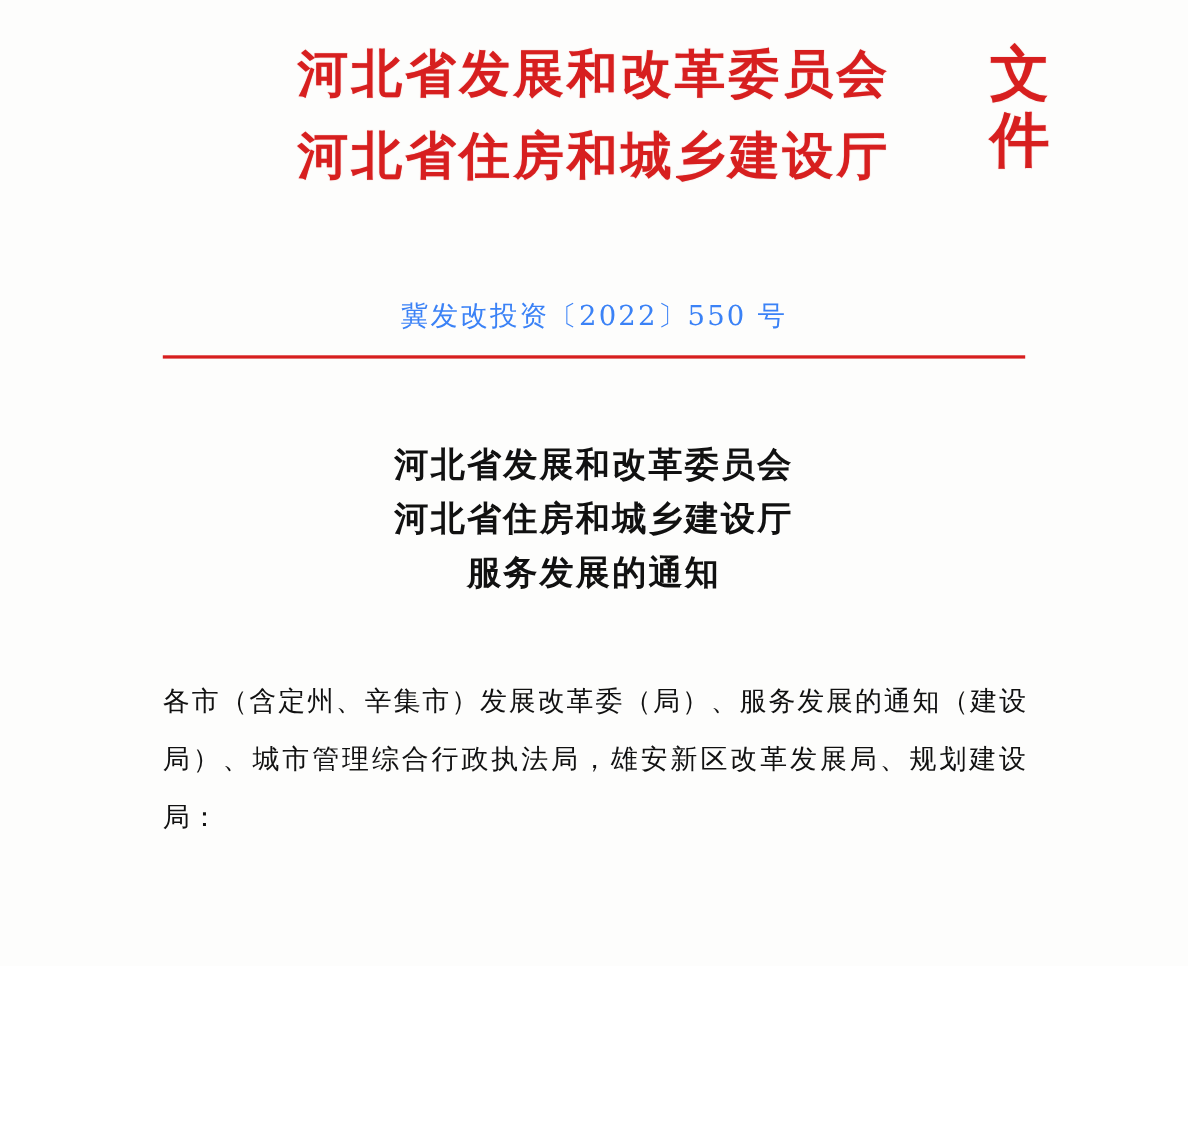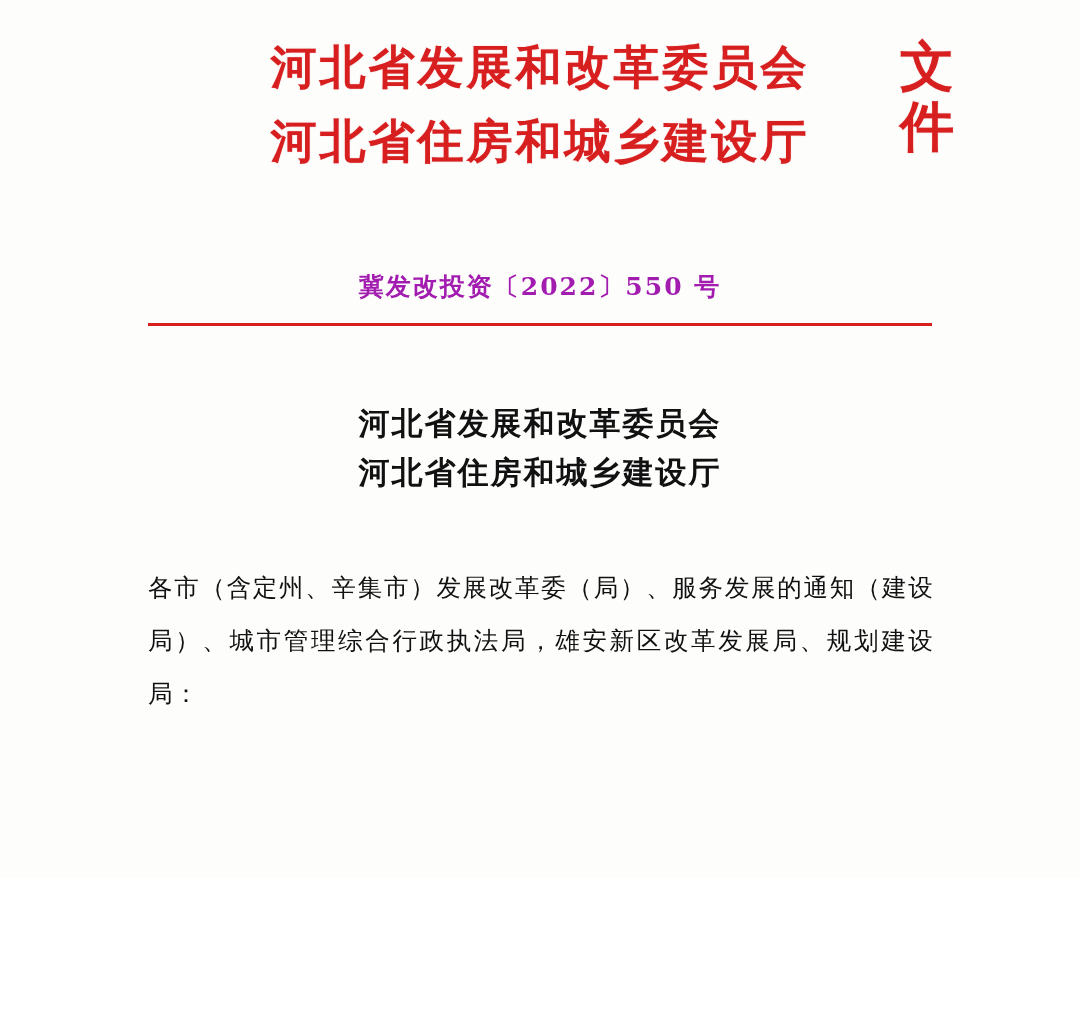--- a/index.html
+++ b/index.html
@@ -64,23 +64,22 @@
 
   
   .docnum-wrap {
     position: relative;
     margin-top: 54px;
     text-align: center;
   }
   .docnum {
     font-size: 25px;
     letter-spacing: 2px;
-    color: #a21caf;
+    color: #3b82f6;
     font-family: "DejaVu Serif", "Liberation Serif", serif;
-    font-weight: bold;
   }
   .red-rule {
     position: absolute;
     left: 148px;
     right: 148px;
     top: 53px;
     height: 3px;
     background: #d71f1f;
   }
 
@@ -133,19 +132,20 @@
   </div>
 
   <div class="docnum-wrap">
     <div class="docnum">冀发改投资〔2022〕550 号</div>
     <div class="red-rule"></div>
   </div>
 
   <div class="title-block">
     <div class="title-line">河北省发展和改革委员会</div>
     <div class="title-line">河北省住房和城乡建设厅</div>
+    <div class="title-line">服务发展的通知</div>
   </div>
 
   <div class="body-block">
     <div class="para">各市（含定州、辛集市）发展改革委（局）、服务发展的通知（建设局）、城市管理综合行政执法局，雄安新区改革发展局、规划建设局：</div>
   </div>
 
 </div>
 
 </body></html>

